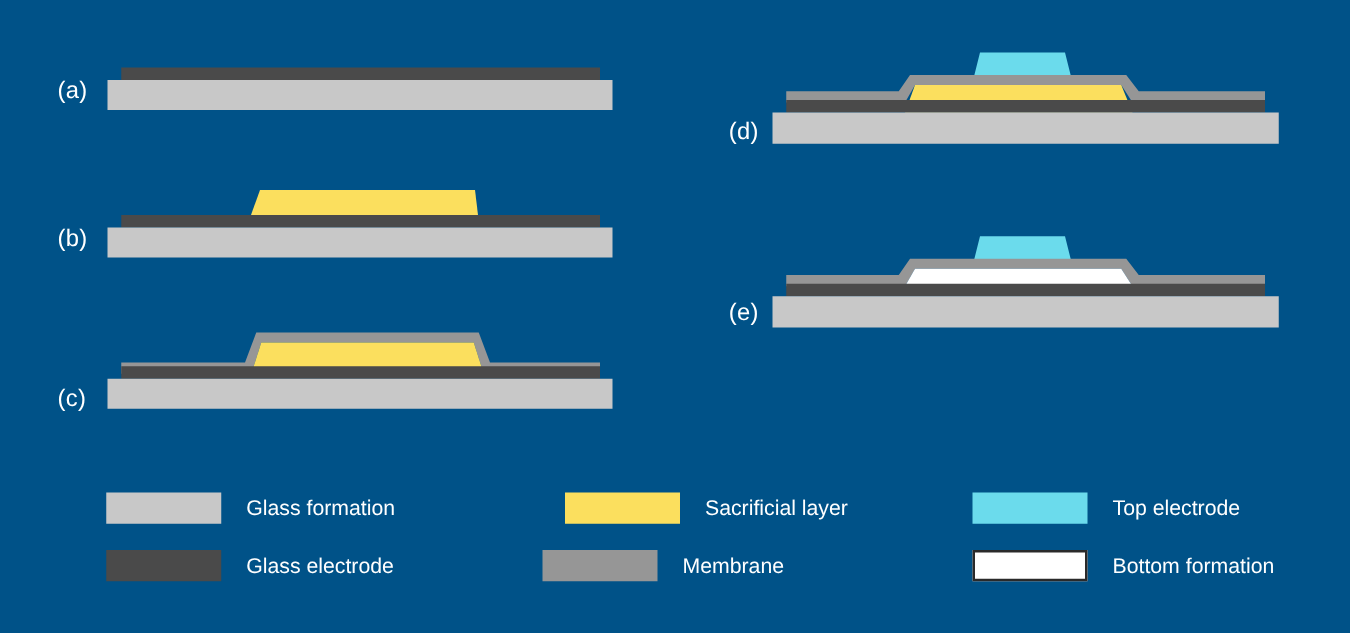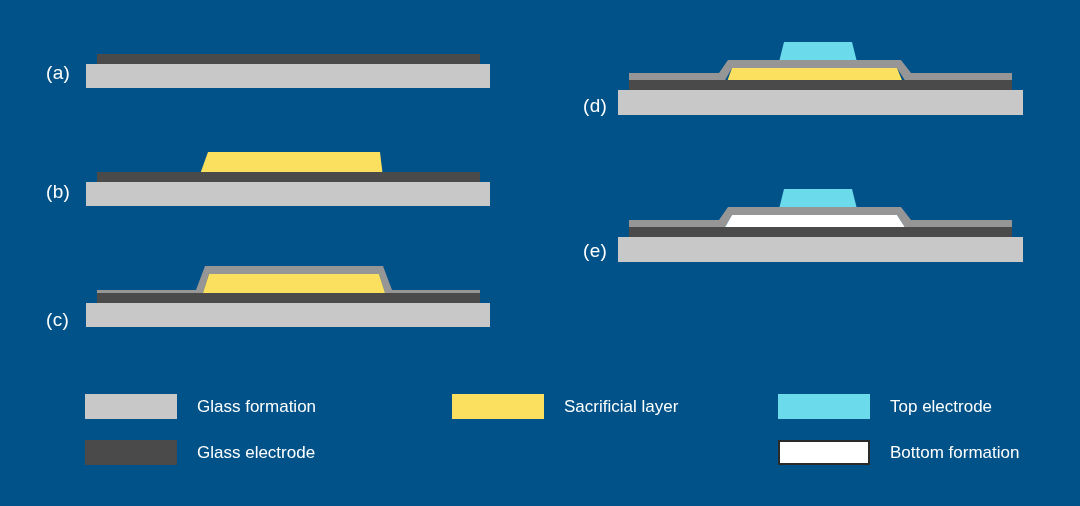--- a/index.html
+++ b/index.html
@@ -122,20 +122,24 @@
     <div class="leg-item" style="left:85px;top:440px;">
       <span class="leg-swatch" style="background:#4A4A4A;"></span>
       <span class="leg-text">Glass electrode</span>
     </div>
 
     <div class="leg-item" style="left:452px;top:394px;">
       <span class="leg-swatch" style="background:#FBDF5E;"></span>
       <span class="leg-text">Sacrificial layer</span>
     </div>
 
+    <div class="leg-item" style="left:434px;top:440px;">
+      <span class="leg-swatch" style="background:#969696;"></span>
+      <span class="leg-text">Membrane</span>
+    </div>
 
     <div class="leg-item" style="left:778px;top:394px;">
       <span class="leg-swatch" style="background:#6BDBEC;"></span>
       <span class="leg-text">Top electrode</span>
     </div>
 
     <div class="leg-item" style="left:778px;top:440px;">
       <span class="leg-swatch" style="background:#FFFFFF;border:2px solid #2A2A2A;"></span>
       <span class="leg-text">Bottom formation</span>
     </div>

